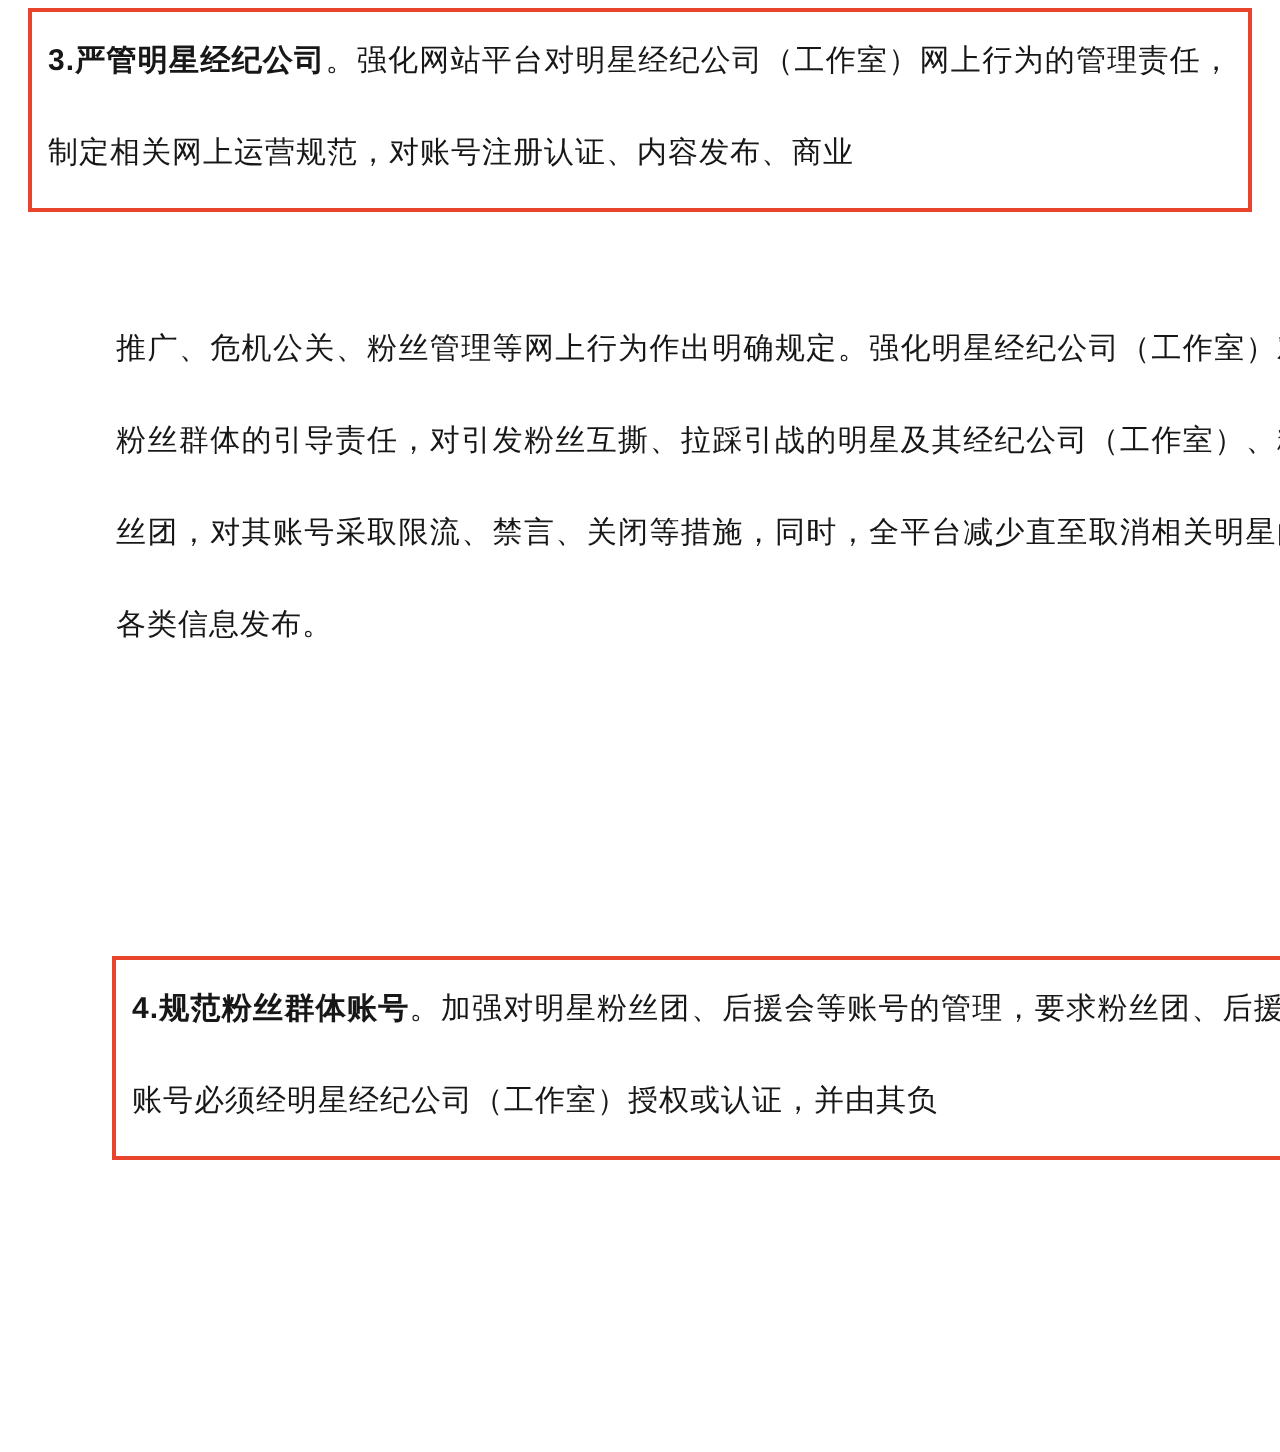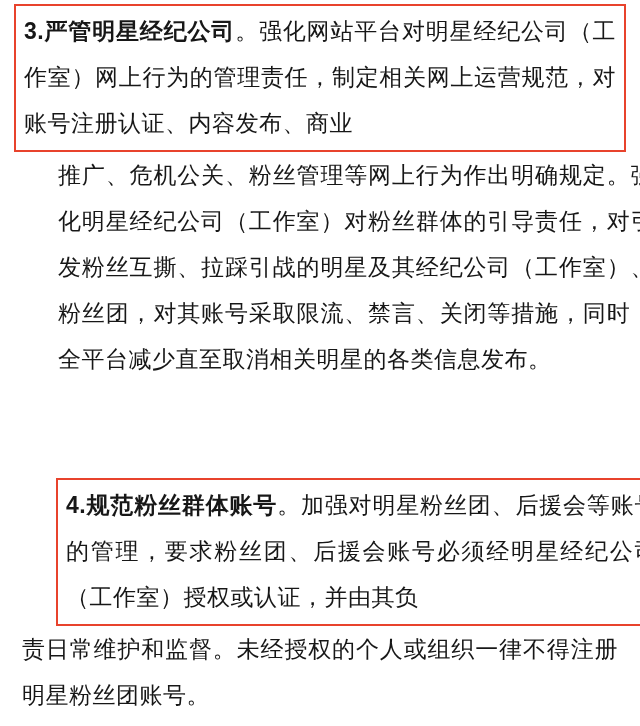--- a/index.html
+++ b/index.html
@@ -16,21 +16,21 @@
   }
   .page {
     position: relative;
     width: 640px;
     height: 726px;
     background: #ffffff;
     box-sizing: border-box;
     padding: 0 18px;
   }
   .para {
-    font-size: 23px;
+    font-size: 15px;
     line-height: 46px;
     letter-spacing: 0.5px;
     text-align: justify;
     text-justify: inter-ideograph;
     margin: 0;
     color: #171717;
   }
   .para .lead {
     font-weight: bold;
   }
@@ -74,15 +74,14 @@
   <div class="para boxed block-1">
     <span class="lead">3.</span><span class="lead">严管明星经纪公司</span><span>。强化网站平台对明星经纪公司（工作室）网上行为的管理责任，制定相关网上运营规范，对账号注册认证、内容发布、商业</span>
   </div>
 
   <div class="para block-2">推广、危机公关、粉丝管理等网上行为作出明确规定。强化明星经纪公司（工作室）对粉丝群体的引导责任，对引发粉丝互撕、拉踩引战的明星及其经纪公司（工作室）、粉丝团，对其账号采取限流、禁言、关闭等措施，同时，全平台减少直至取消相关明星的各类信息发布。</div>
 
   <div class="para boxed block-3">
     <span class="lead">4.</span><span class="lead">规范粉丝群体账号</span><span>。加强对明星粉丝团、后援会等账号的管理，要求粉丝团、后援会账号必须经明星经纪公司（工作室）授权或认证，并由其负</span>
   </div>
 
-  <div class="para block-4">责日常维护和监督。未经授权的个人或组织一律不得注册明星粉丝团账号。</div>
 
 </div>
 
 </body></html>

